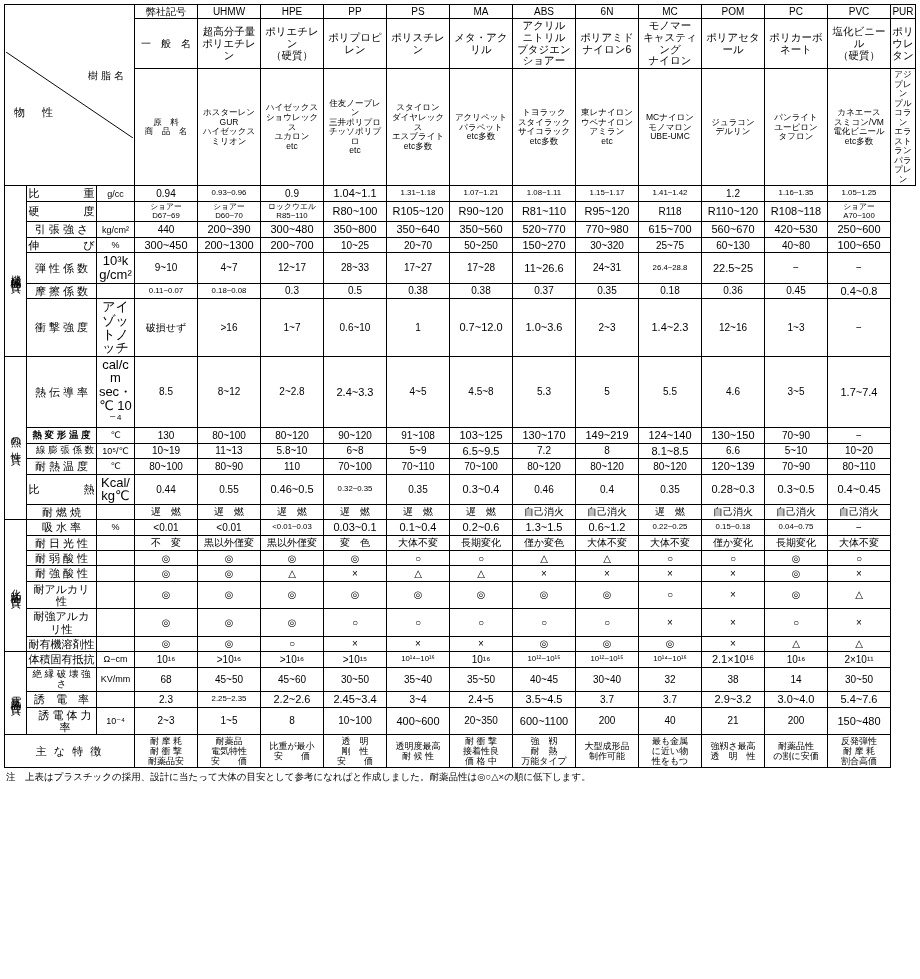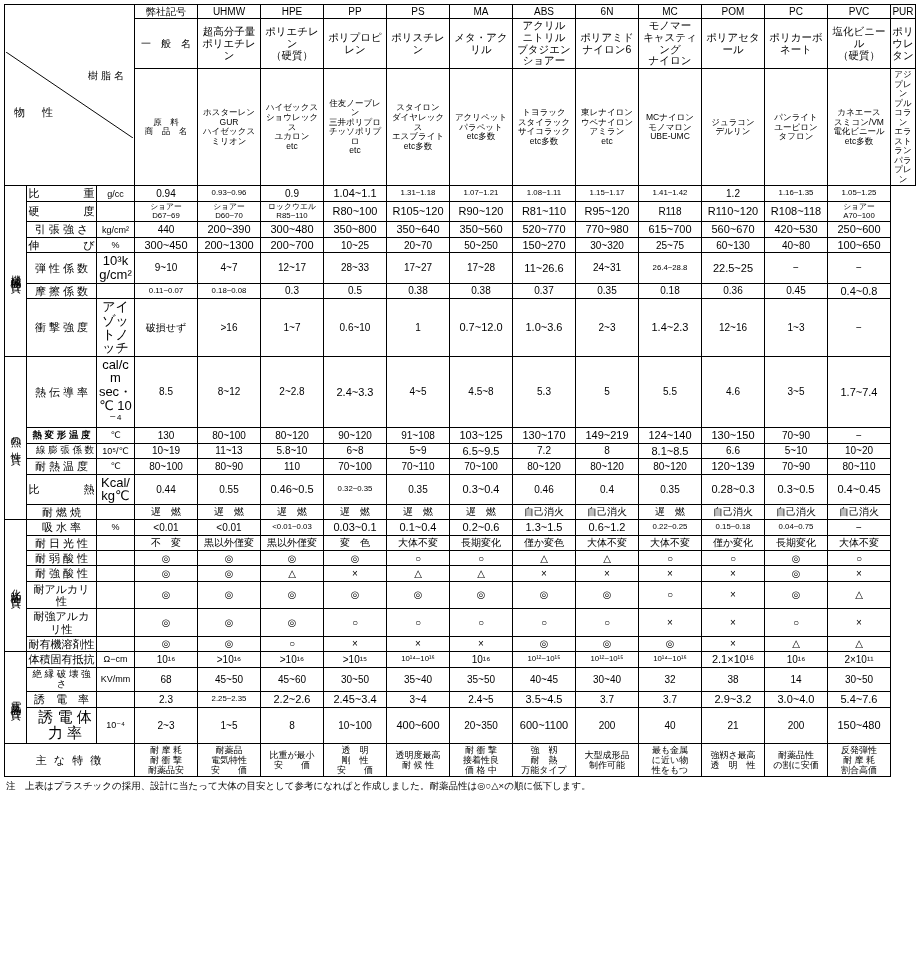--- a/index.html
+++ b/index.html
@@ -589,21 +589,21 @@
           <td class="data"><span>3~4</span></td>
           <td class="data"><span>2.4~5</span></td>
           <td class="data sm"><span>3.5~4.5</span></td>
           <td class="data"><span>3.7</span></td>
           <td class="data"><span>3.7</span></td>
           <td class="data sm"><span>2.9~3.2</span></td>
           <td class="data sm"><span>3.0~4.0</span></td>
           <td class="data sm"><span>5.4~7.6</span></td>
         </tr>
         <tr>
-          <td class="prop-cell" style="font-size: 15px; padding-left: 8px;">誘 電 体 力 率</td>
+          <td class="prop-cell" style="font-size: 11px; padding-left: 8px;">誘 電 体 力 率</td>
           <td class="unit-cell"><span>10⁻⁴</span></td>
           <td class="data"><span>2~3</span></td>
           <td class="data"><span>1~5</span></td>
           <td class="data"><span>8</span></td>
           <td class="data"><span>10~100</span></td>
           <td class="data sm"><span>400~600</span></td>
           <td class="data"><span>20~350</span></td>
           <td class="data sm"><span>600~1100</span></td>
           <td class="data"><span>200</span></td>
           <td class="data"><span>40</span></td>

